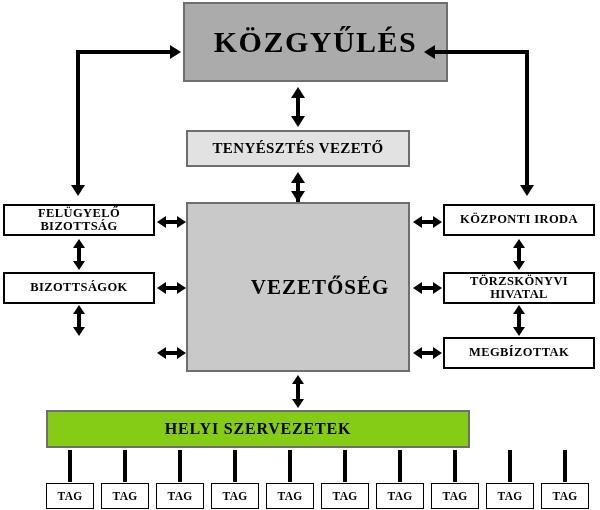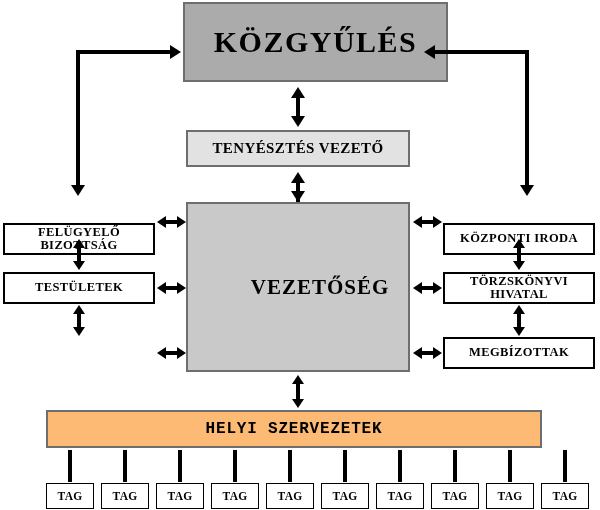--- a/index.html
+++ b/index.html
@@ -47,31 +47,30 @@
     padding-left:44px;
   }
   .n-side{
     width:152px;height:32px;
     background:#ffffff;
     border:2px solid #000000;
     font-size:12.5px;
   }
   .side-left{left:3px;}
   .side-right{left:443px;}
-  .row1{top:223px;}
+  .row1{top:204px;}
   .row2{top:272px;}
   .row3{top:337px;}
 
   .n-local{
-    left:46px;top:410px;width:496px;height:38px;
-    background:#fdba74;
+    left:46px;top:410px;width:424px;height:38px;
+    background:#84cc16;
     border:2px solid #6e6e6e;
     font-size:16px;
     letter-spacing:.8px;
-    font-family:Liberation Mono, monospace;
   }
   .n-tag{
     top:483px;width:48px;height:26px;
     background:#ffffff;
     border:1px solid #000000;
     font-size:11.5px;
     letter-spacing:.3px;
   }
 
   
@@ -129,21 +128,21 @@
   <div class="arrow ar-down" style="left:291px;top:191px;"></div>
 
   <div class="box n-board">
     <span>VEZETŐSÉG</span>
   </div>
 
   <div class="box n-side side-left row1">
     <span>FELÜGYELŐ BIZOTTSÁG</span>
   </div>
   <div class="box n-side side-left row2">
-    <span>TESTÜLETEK</span>
+    <span>BIZOTTSÁGOK</span>
   </div>
 
   <div class="line v-line" style="left:77px;top:246px;height:18px;"></div>
   <div class="arrow ar-sm ar-up" style="left:73px;top:239px;"></div>
   <div class="arrow ar-sm ar-down" style="left:73px;top:261px;"></div>
 
   <div class="line v-line" style="left:77px;top:312px;height:18px;"></div>
   <div class="arrow ar-sm ar-up" style="left:73px;top:305px;"></div>
   <div class="arrow ar-sm ar-down" style="left:73px;top:327px;"></div>
 

